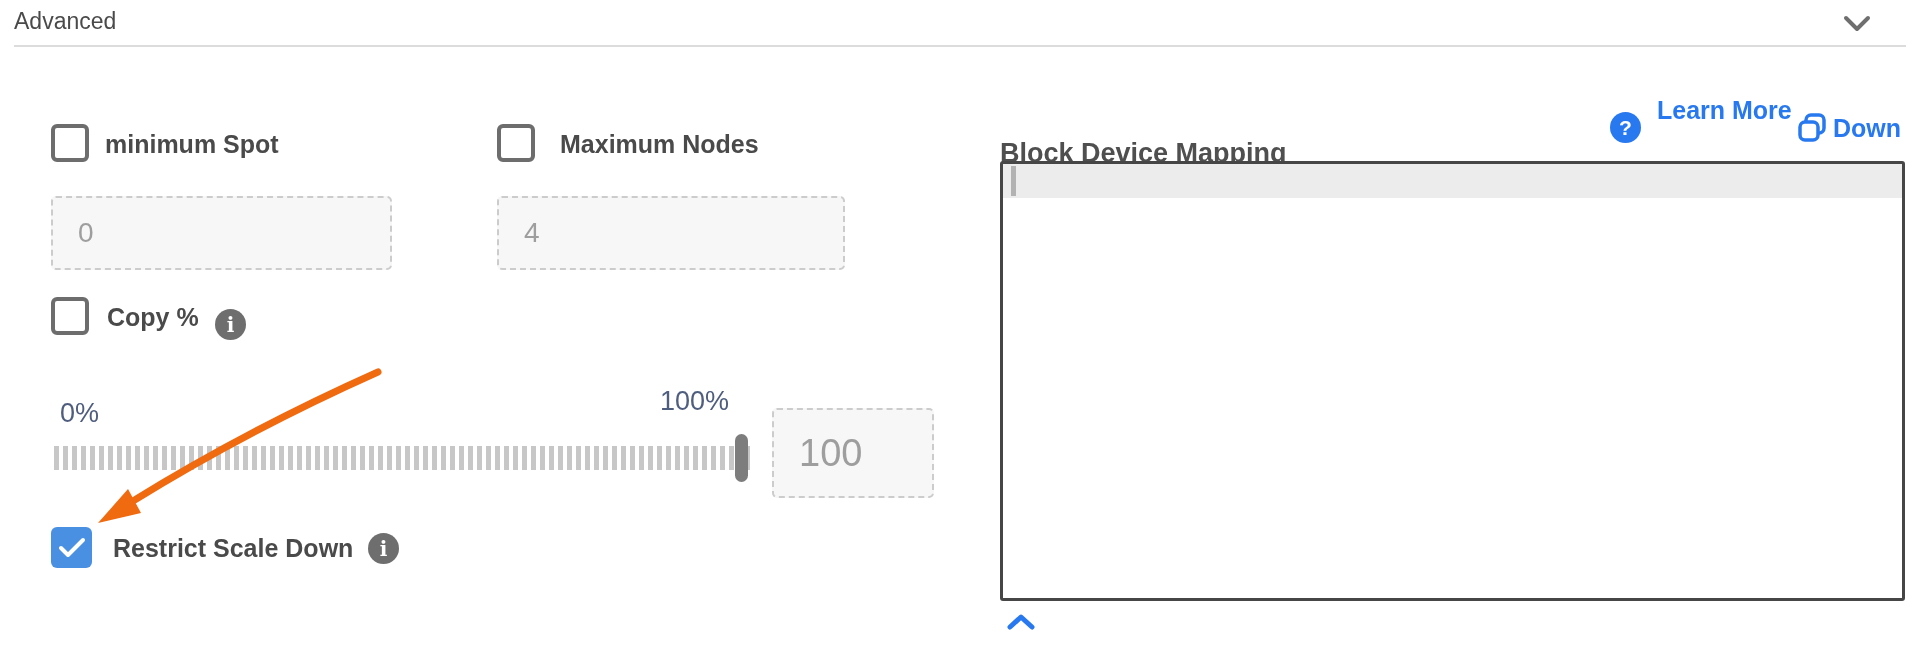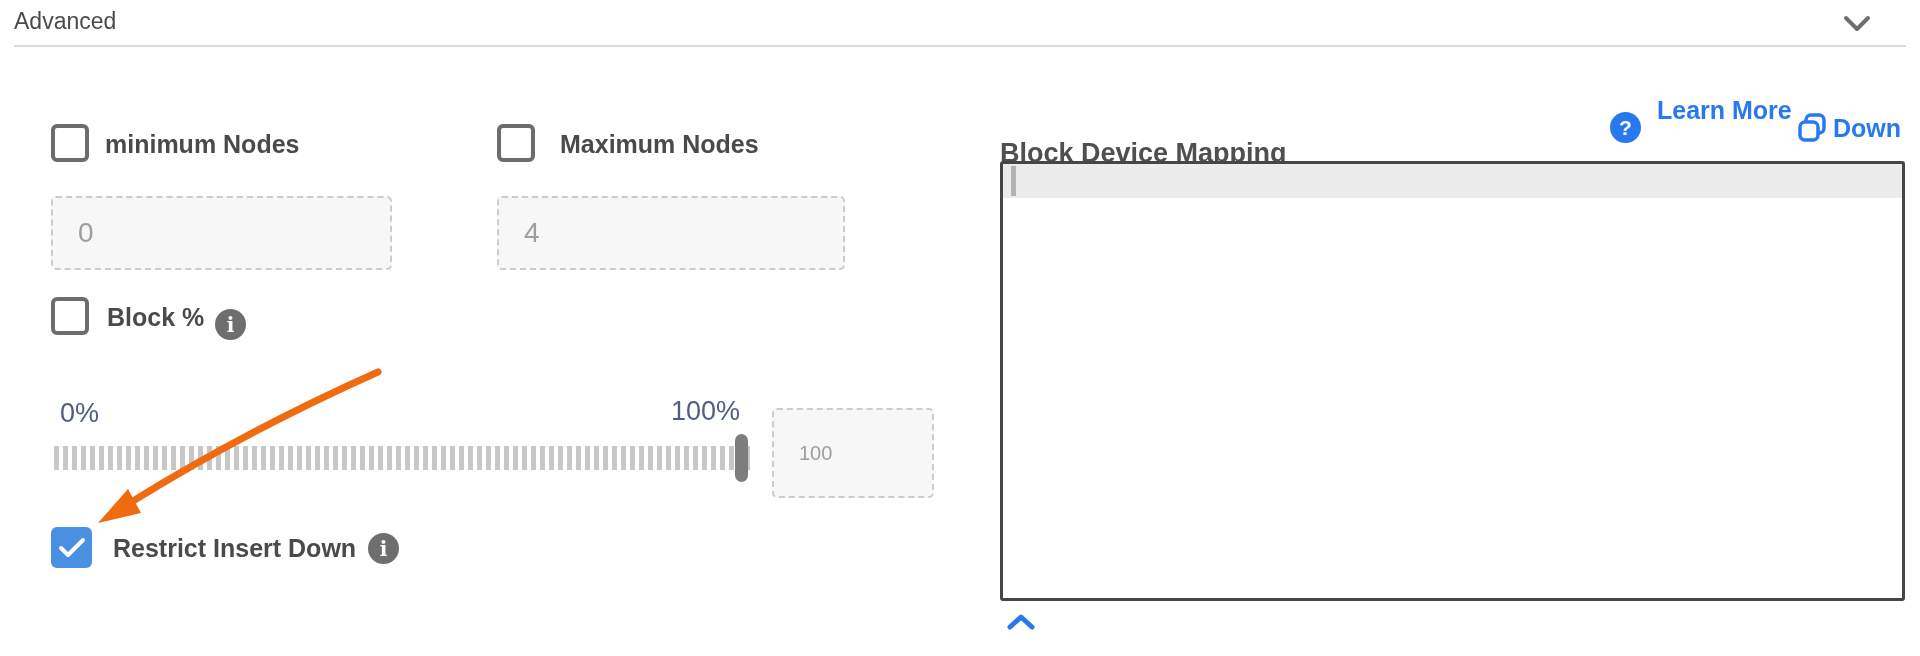--- a/index.html
+++ b/index.html
@@ -70,46 +70,46 @@
 
   <div class="abs hdr-title">Advanced</div>
   <div class="abs hdr-chevron">
     <svg width="30" height="24" viewBox="0 0 30 24">
       <polyline points="4,6 15,17 26,6" fill="none" stroke="#6f6f6f" stroke-width="4" stroke-linecap="round" stroke-linejoin="round"></polyline>
     </svg>
   </div>
   <div class="abs divider"></div>
 
   <div class="abs cb" style="left:51px; top:124px;"></div>
-  <div class="abs cb-label" style="left:105px; top:130px;">minimum Nodes</div>
+  <div class="abs cb-label" style="left:105px; top:130px;">minimum Spot</div>
 
   <div class="abs cb" style="left:497px; top:124px;"></div>
   <div class="abs cb-label" style="left:560px; top:130px;text-align:right;">Maximum Nodes</div>
 
   <input class="abs dashed-input" style="left: 51px; top: 196px; width: 341px; height: 74px;" type="text" value="0">
   <input class="abs dashed-input" style="left: 497px; top: 196px; width: 348px; height: 74px;" type="text" value="4">
 
   <div class="abs cb" style="left:51px; top:297px;"></div>
-  <div class="abs cb-label" style="left:107px; top:303px;">Block %</div>
+  <div class="abs cb-label" style="left:107px; top:303px;">Copy %</div>
   <div class="abs info-icon" style="left:215px; top:309px;">
     <span>i</span>
   </div>
 
   <div class="abs slider-label" style="left:60px; top:398px;">0%</div>
-  <div class="abs slider-label" style="left:660px; top:396px; width:80px; text-align:right;">100%</div>
+  <div class="abs slider-label" style="left:660px; top:386px; width:80px; text-align:left;">100%</div>
   <div class="abs slider-track"></div>
   <div class="abs slider-handle"></div>
-  <input class="abs dashed-input" style="left: 772px; top: 408px; width: 162px; height: 90px; font-size: 20px;" type="text" value="100">
+  <input class="abs dashed-input" style="left: 772px; top: 408px; width: 162px; height: 90px; font-size: 38px;" type="text" value="100">
 
   <div class="abs cb checked" style="left:51px; top:527px;">
     <svg width="28" height="22" viewBox="0 0 28 22">
       <polyline points="3,11 10,18 25,3" fill="none" stroke="#ffffff" stroke-width="4" stroke-linecap="round" stroke-linejoin="round"></polyline>
     </svg>
   </div>
-  <div class="abs cb-label" style="left:113px; top:534px;">Restrict Insert Down</div>
+  <div class="abs cb-label" style="left:113px; top:534px;">Restrict Scale Down</div>
   <div class="abs info-icon" style="left:368px; top:533px;">
     <span>i</span>
   </div>
 
   <svg class="abs" style="left:0; top:0; pointer-events:none;" width="1920" height="656" viewBox="0 0 1920 656">
     <path d="M 378 372 Q 248 430 133 501" fill="none" stroke="#f06a10" stroke-width="7" stroke-linecap="round"></path>
     <polygon points="98,523 128,489 141,513" fill="#f06a10"></polygon>
   </svg>
 
   <div class="abs panel-title">Block Device Mapping</div>

